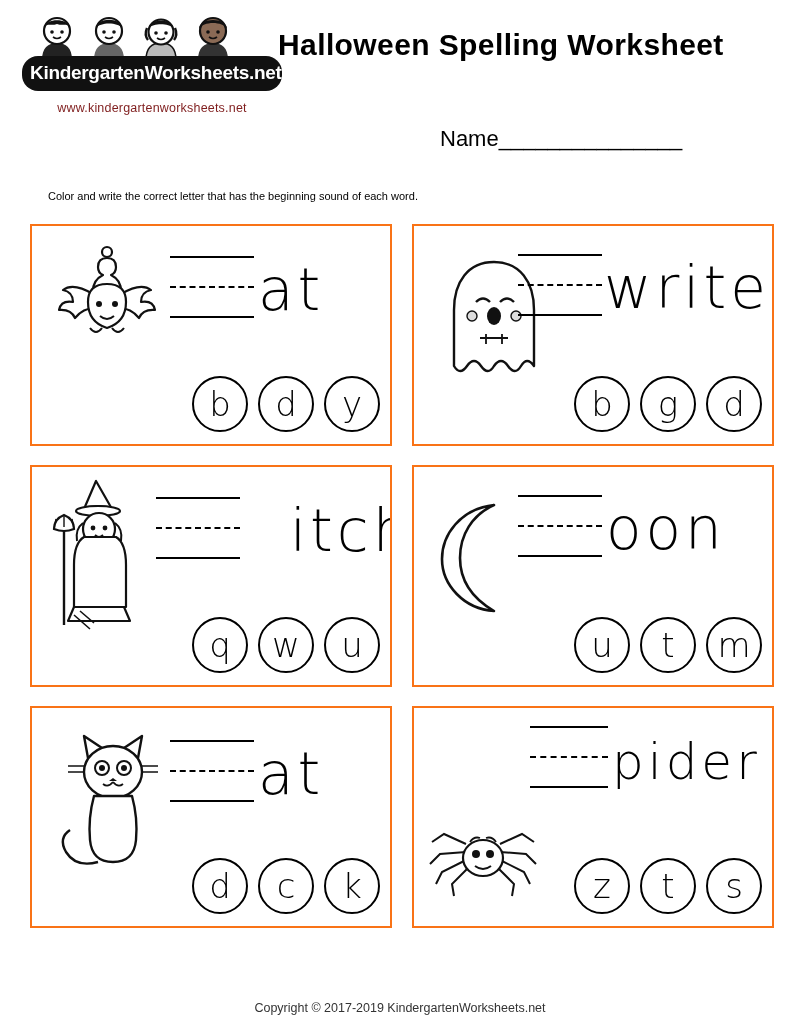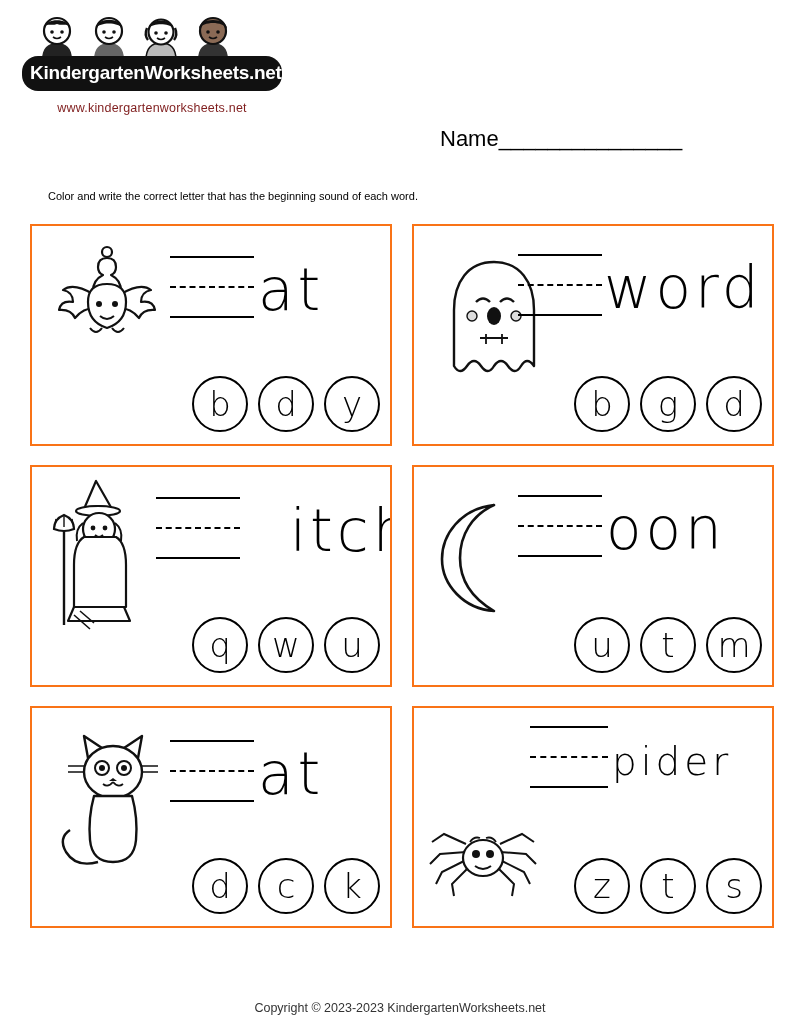--- a/index.html
+++ b/index.html
@@ -140,21 +140,21 @@
     position: absolute;
     left: 92px;
     top: 6px;
     font-size: 58px;
     line-height: 92px;
     letter-spacing: 4px;
     font-family: "DejaVu Sans", sans-serif;
     font-weight: 300;
     white-space: nowrap;
   }
-  .word-text.narrow { font-size: 39px; }
+  .word-text.narrow { font-size: 50px; }
 
   .choices {
     position: absolute;
     right: 10px;
     bottom: 12px;
     display: flex;
     gap: 10px;
   }
   .choice {
     width: 56px;
@@ -246,20 +246,21 @@
           <circle cx="28" cy="18" r="1.8" fill="#111"></circle>
           <path d="M19 23 Q23 26 27 23" stroke="#111" stroke-width="1.6" fill="none"></path>
         </svg>
       </div>
     </div>
 
     <div class="logo-banner">KindergartenWorksheets.net</div>
     <div class="logo-url">www.kindergartenworksheets.net</div>
   </div>
 
+  <div class="title">Halloween Spelling Worksheet</div>
   <div class="name-line">Name_______________</div>
 </div>
 
 <div class="instructions">Color and write the correct letter that has the beginning sound of each word.</div>
 
 <div class="grid">
 
   <div class="card">
     <div class="card-art">
       <svg viewBox="0 0 138 150" width="138" height="150">
@@ -304,21 +305,21 @@
         <circle cx="92" cy="62" r="5" fill="#ddd" stroke="#111" stroke-width="1.4"></circle>
         <path d="M56 84 h28 M62 80 v10 M78 80 v10" stroke="#111" stroke-width="1.8" fill="none"></path>
       </svg>
     </div>
     <div class="word-area" style="right:4px; top:10px; width:250px;">
       <div class="blank-lines" style="left:0;">
         <div class="ln top"></div>
         <div class="ln dashed"></div>
         <div class="ln bottom"></div>
       </div>
-      <div class="word-text" style="left:86px;">word</div>
+      <div class="word-text" style="left:86px;">write</div>
     </div>
     <div class="choices">
       <div class="choice">b</div>
       <div class="choice">g</div>
       <div class="choice">d</div>
     </div>
   </div>
 
   <div class="card">
     <div class="card-art" style="left:8px; top:8px; width:130px; height:180px;">
@@ -438,14 +439,14 @@
     <div class="choices">
       <div class="choice">z</div>
       <div class="choice">t</div>
       <div class="choice">s</div>
     </div>
   </div>
 
 </div>
 
 <div class="footer">
-  <div>Copyright © 2023-2023 KindergartenWorksheets.net</div>
+  <div>Copyright © 2017-2019 KindergartenWorksheets.net</div>
 </div>
 
 </body></html>

